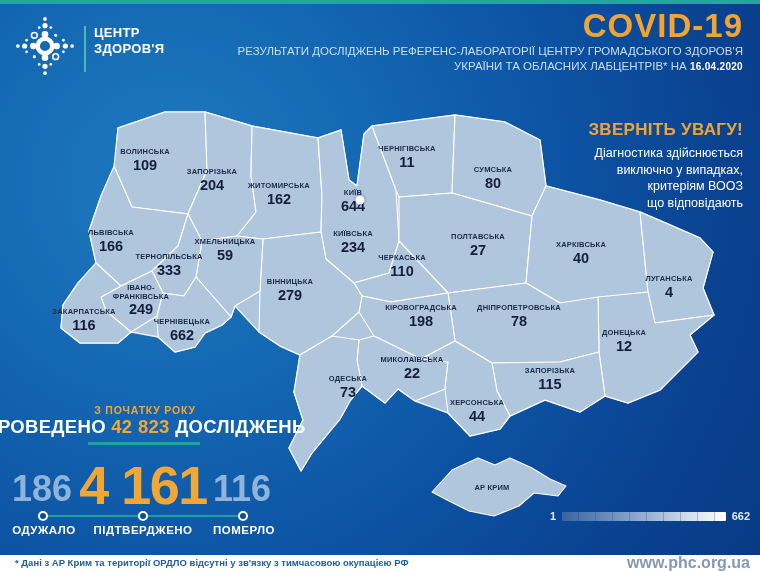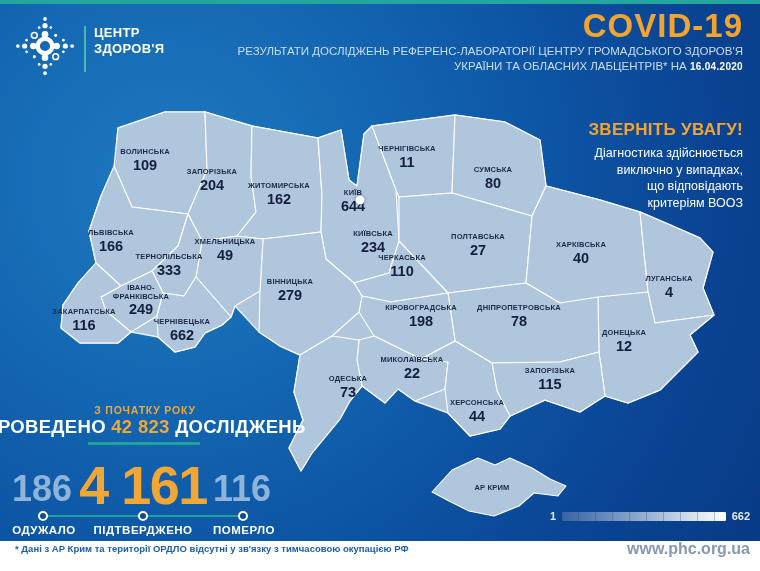--- a/index.html
+++ b/index.html
@@ -45,21 +45,21 @@
   
   .legend{position:absolute;right:10px;top:505px;width:200px;z-index:5;}
   .legend-title{text-align:center;color:#fff;font-size:12.5px;font-weight:800;letter-spacing:.4px;margin-left:28px;}
   .legend-row{display:flex;align-items:center;margin-top:5px;}
   .legend-min,.legend-max{color:#dfe9f5;font-size:11px;font-weight:700;}
   .legend-bar{flex:1;height:9px;margin:0 6px;border-radius:1px;
     background:
       repeating-linear-gradient(90deg, rgba(10,60,140,0) 0 16px, rgba(10,60,140,.28) 16px 17px),
       linear-gradient(90deg,#39639f 0%,#6e8fc0 30%,#9fb5d6 55%,#d7e2ee 80%,#ffffff 100%);}
   
-  .footer{position:absolute;left:0;bottom:0;width:760px;height:30px;background:#ffffff;z-index:6;}
+  .footer{position:absolute;left:0;bottom:0;width:760px;height:16px;background:#ffffff;z-index:6;}
   .footnote{position:absolute;left:15px;top:0;line-height:16px;font-size:9.5px;font-weight:700;color:#1d5fa8;}
   .site{position:absolute;right:10px;top:0;line-height:16px;font-size:16px;font-weight:700;color:#8798b3;}
 </style>
 </head>
 <body>
 
 <div id="canvas">
   <div class="topline"></div>
 
   <svg class="logo-mark" viewBox="0 0 64 64">
@@ -101,22 +101,22 @@
   <div class="subtitle">
     <div>РЕЗУЛЬТАТИ ДОСЛІДЖЕНЬ РЕФЕРЕНС-ЛАБОРАТОРІЇ ЦЕНТРУ ГРОМАДСЬКОГО ЗДОРОВ'Я</div>
     <div><span>УКРАЇНИ ТА ОБЛАСНИХ ЛАБЦЕНТРІВ* НА </span><span class="date">16.04.2020</span></div>
   </div>
 
   <div class="notice">
     <div class="notice-title">ЗВЕРНІТЬ УВАГУ!</div>
     <div class="notice-body">
       <div>Діагностика здійснюється</div>
       <div>виключно у випадках,</div>
+      <div>критеріям ВООЗ</div>
       <div>що відповідають</div>
-      <div>критеріям ВООЗ</div>
     </div>
   </div>
 
   <svg class="map" width="760" height="571" viewBox="0 0 760 571">
     <polygon class="base" fill="#9fb9d3" points="118,128 165,112 205,112 252,126 318,138 341,130 349,180 357,186 364,134 372,126 455,115 505,122 540,140 546,186 600,200 640,212 668,224 700,238 713,252 703,288 714,315 690,335 698,352 660,390 628,403 605,396 580,412 545,400 510,416 500,429 470,436 448,413 415,401 398,389 385,403 362,386 350,401 340,419 312,453 301,471 289,448 303,420 294,392 300,355 280,346 259,332 235,306 231,317 222,325 205,333 195,347 175,352 158,337 131,332 118,343 80,343 61,328 63,305 78,283 96,263 89,231 101,196 115,166"></polygon>
     <polygon points="118,128 165,112 205,112 207,170 188,214 132,207 114,166" fill="#aec4db"></polygon>
     <polygon points="205,112 252,126 251,176 256,212 237,236 202,241 188,214 207,170" fill="#c3d3e5"></polygon>
     <polygon points="252,126 318,138 322,196 321,232 263,239 237,236 256,212 251,176" fill="#b8cbdf"></polygon>
     <polygon points="318,138 341,130 349,180 357,186 364,134 372,126 396,190 399,241 389,273 354,283 326,259 321,232 322,196" fill="#d0dcea"></polygon>
     <polygon points="372,126 455,115 452,193 399,197 396,190" fill="#90accb"></polygon>
@@ -160,21 +160,21 @@
       </div>
       <div class="region" style="left: 493px; top: 178px;">
         <div class="rname">СУМСЬКА</div>
         <div class="rval">80</div>
       </div>
       <div class="region" style="left: 353px; top: 201px;">
         <div class="rname">КИЇВ</div>
         <div class="rval">644</div>
       </div>
       <div class="city-dot" style="left: 360px; top: 200px;"></div>
-      <div class="region" style="left: 353px; top: 242px; margin-left: 20px;">
+      <div class="region" style="left: 353px; top: 242px;">
         <div class="rname">КИЇВСЬКА</div>
         <div class="rval">234</div>
       </div>
       <div class="region" style="left: 478px; top: 245px;">
         <div class="rname">ПОЛТАВСЬКА</div>
         <div class="rval">27</div>
       </div>
       <div class="region" style="left: 581px; top: 253px;">
         <div class="rname">ХАРКІВСЬКА</div>
         <div class="rval">40</div>
@@ -214,21 +214,21 @@
       <div class="region" style="left: 402px; top: 266px;">
         <div class="rname">ЧЕРКАСЬКА</div>
         <div class="rval">110</div>
       </div>
       <div class="region" style="left: 290px; top: 290px;">
         <div class="rname">ВІННИЦЬКА</div>
         <div class="rval">279</div>
       </div>
       <div class="region" style="left: 225px; top: 250px;">
         <div class="rname">ХМЕЛЬНИЦЬКА</div>
-        <div class="rval">49</div>
+        <div class="rval">59</div>
       </div>
       <div class="region" style="left: 169px; top: 265px;">
         <div class="rname">ТЕРНОПІЛЬСЬКА</div>
         <div class="rval">333</div>
       </div>
       <div class="region" style="left: 111px; top: 241px;">
         <div class="rname">ЛЬВІВСЬКА</div>
         <div class="rval">166</div>
       </div>
       <div class="region" style="left: 141px; top: 300px;">

